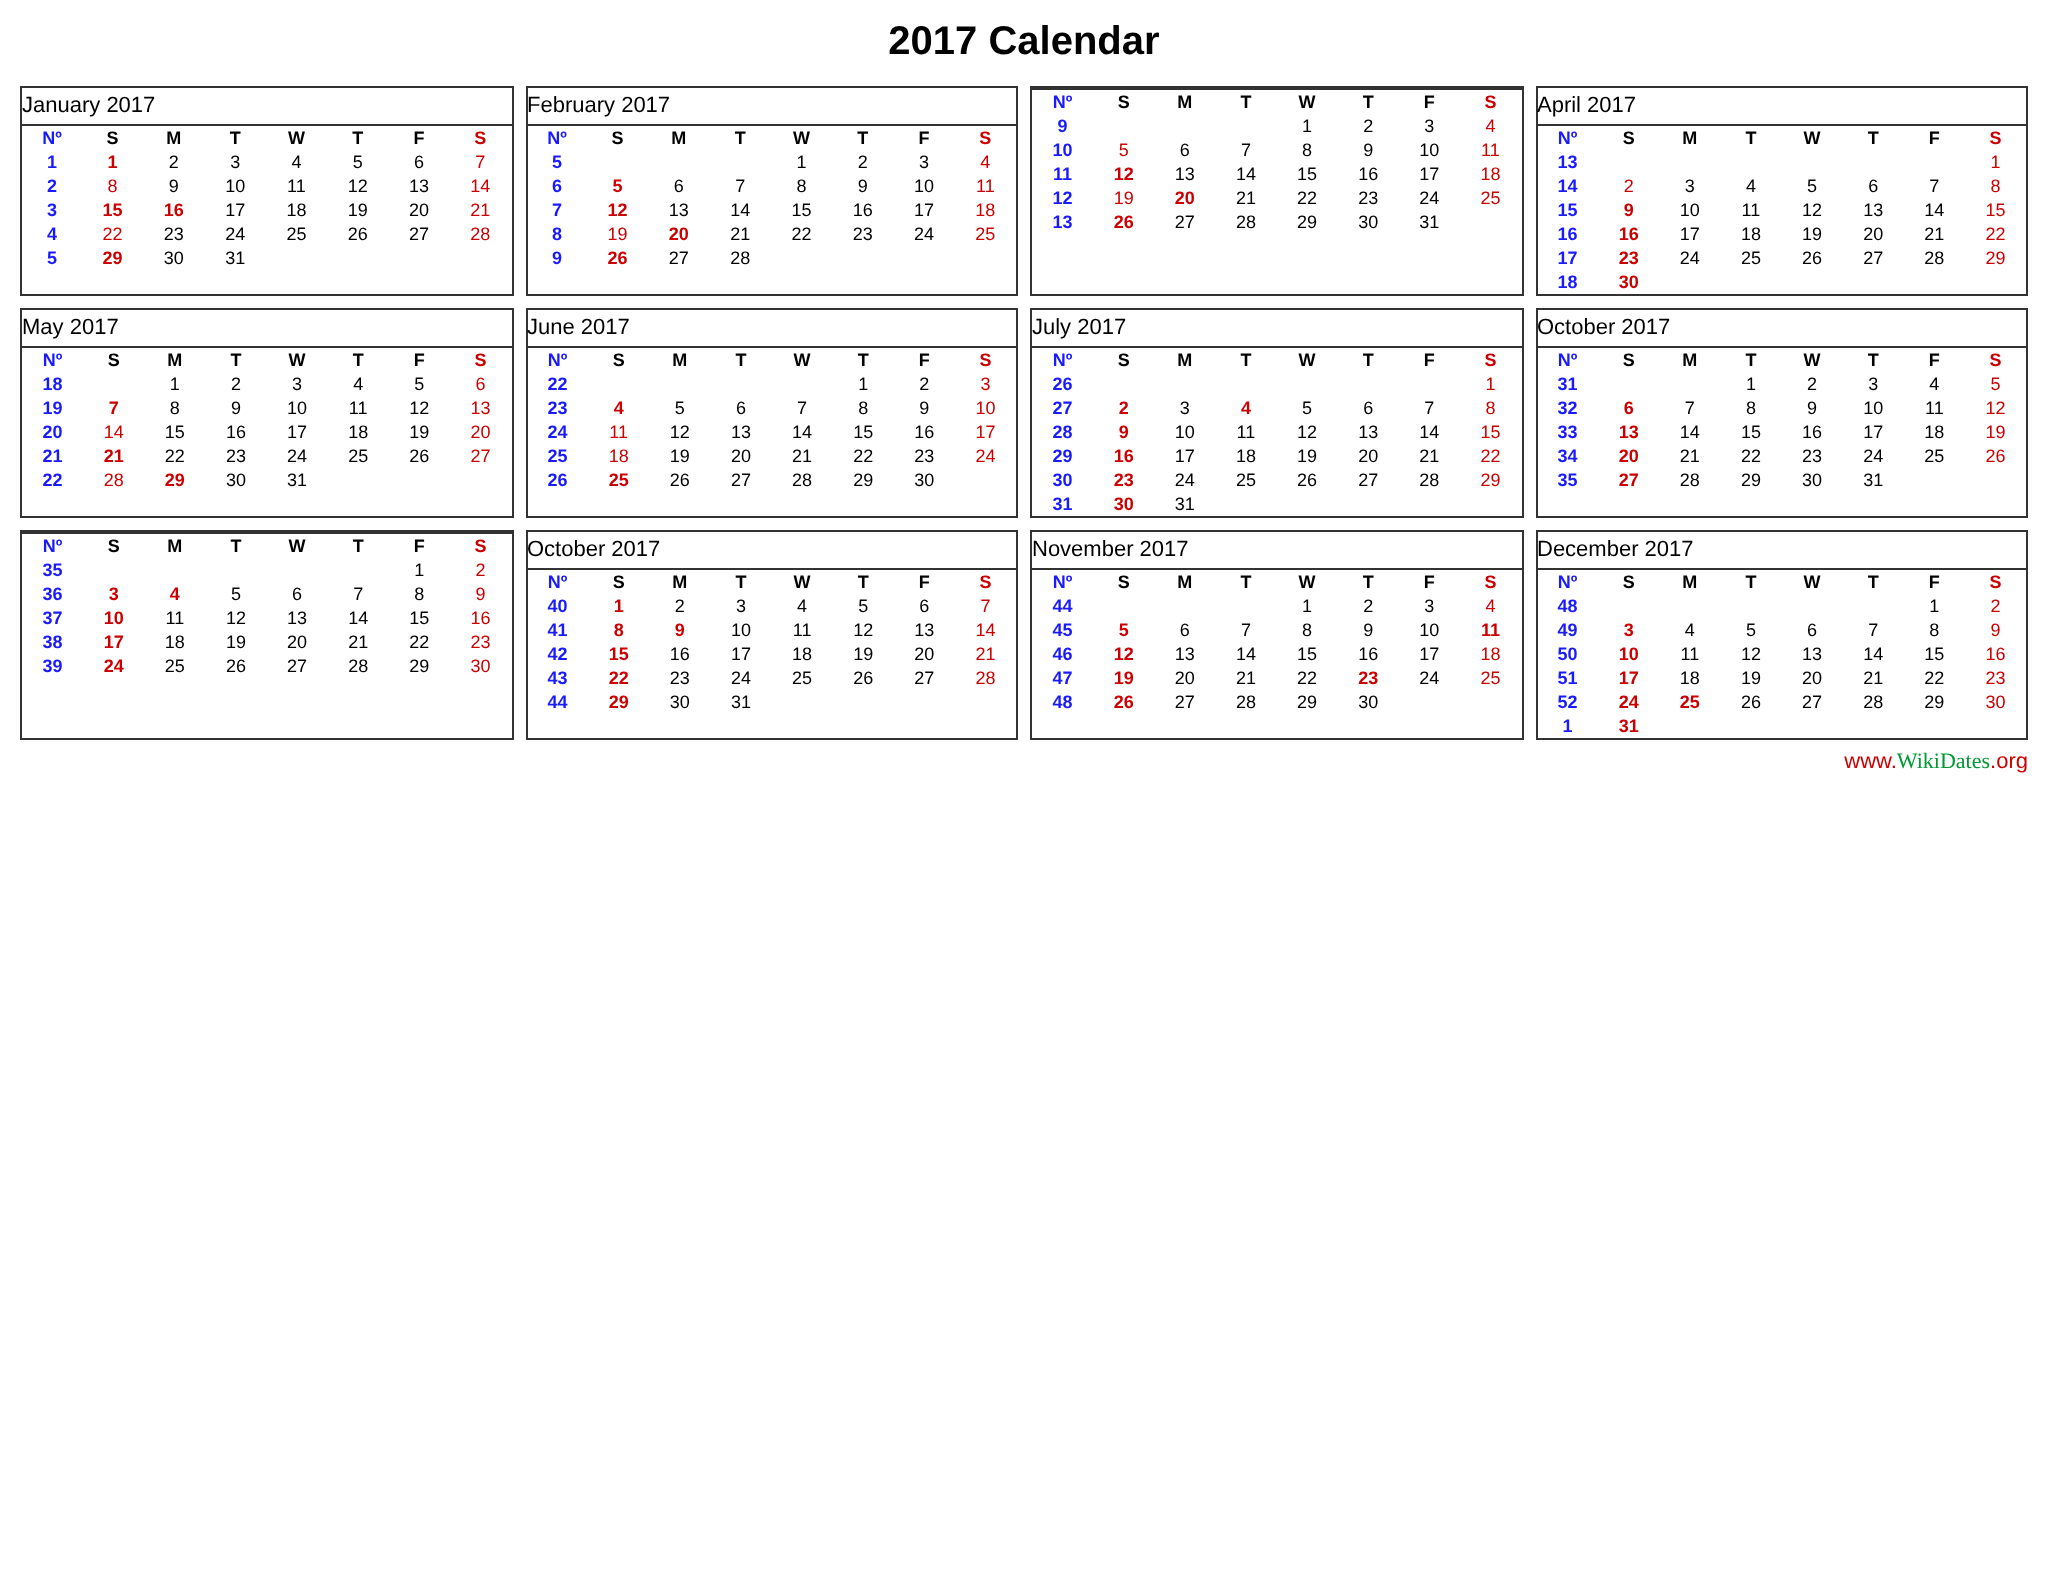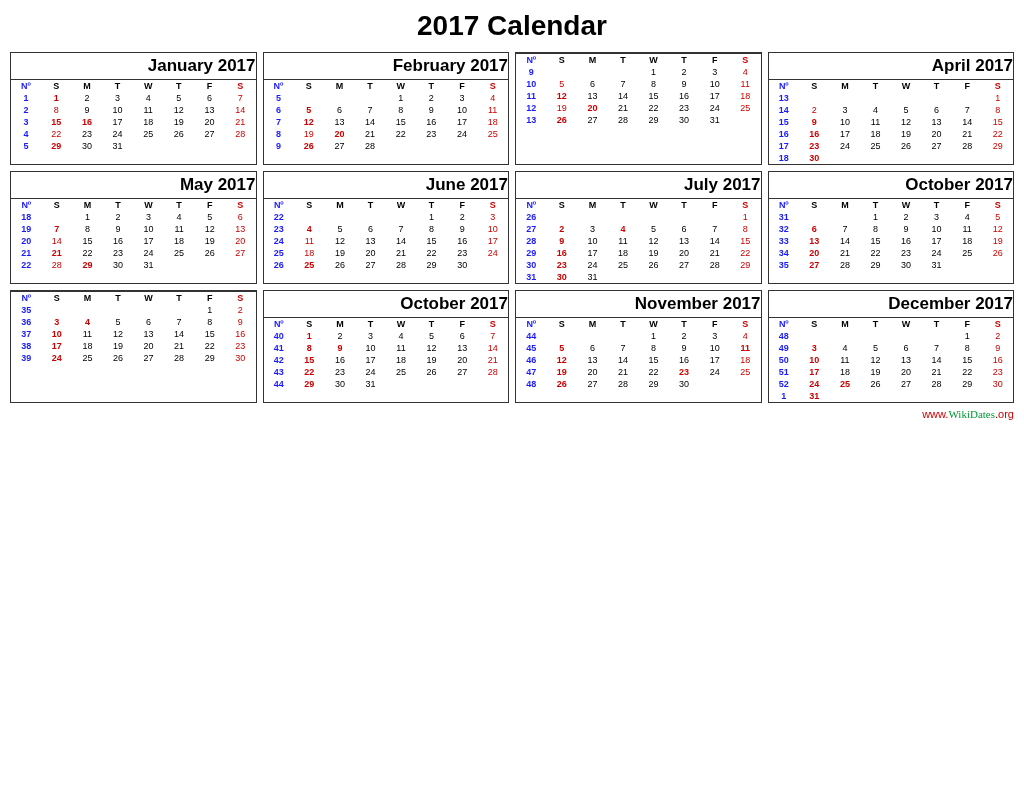--- a/index.html
+++ b/index.html
@@ -5,38 +5,38 @@
     * { margin: 0; padding: 0; box-sizing: border-box; }
     body {
       background: #fff;
       font-family: Arial, sans-serif;
       width: 1024px;
       min-height: 791px;
       padding: 10px;
     }
     h1 {
       text-align: center;
-      font-size: 28px;
+      font-size: 20px;
       font-weight: bold;
       margin-bottom: 10px;
       color: #000;
     }
     .calendar-grid {
       display: grid;
       grid-template-columns: repeat(4, 1fr);
       gap: 6px;
     }
     .month {
       border: 1px solid #333;
       font-size: 10px;
     }
     .month-title {
-      text-align: right;
-      font-weight: bold;
-      font-size: 17px;
+      text-align: left;
+      font-weight: normal;
+      font-size: 11px;
       padding: 3px 0;
       color: #000;
     }
     .month table {
       width: 100%;
       border-collapse: collapse;
     }
     .month table th {
       text-align: center;
       font-weight: bold;

